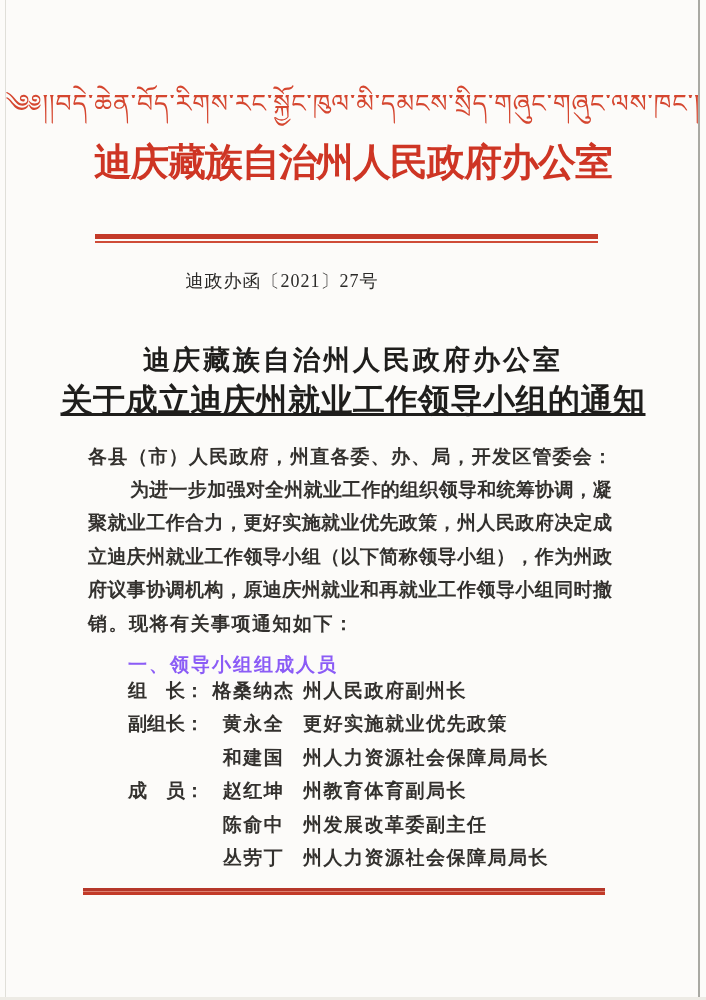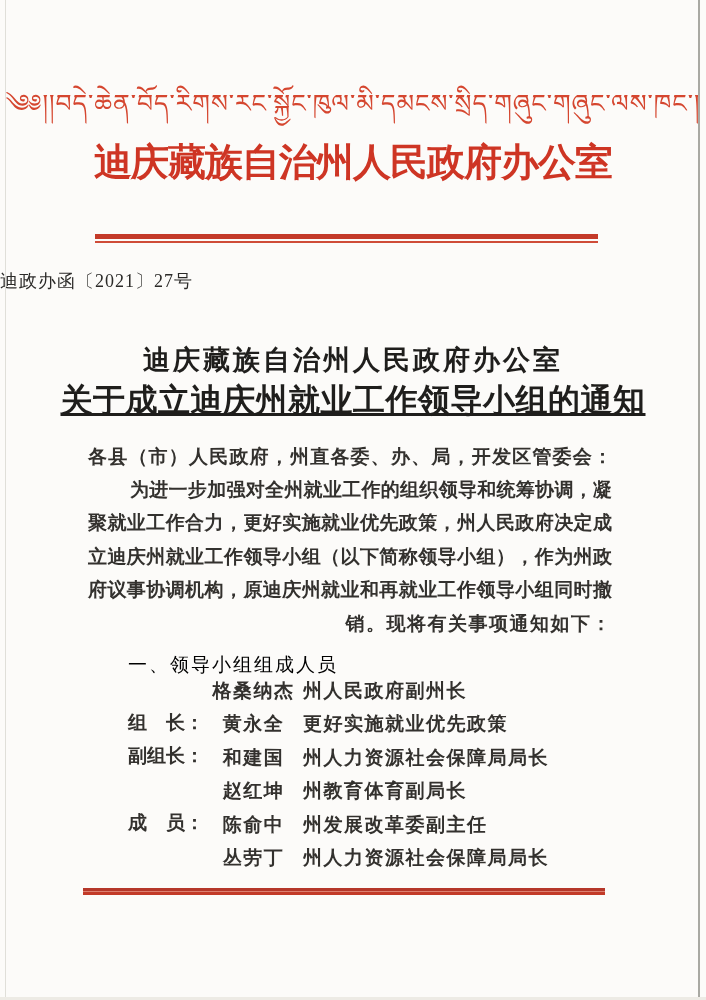--- a/index.html
+++ b/index.html
@@ -30,21 +30,21 @@
     letter-spacing:-1px;
     color:#ce3524;
   }
   .rule-top{
     position:absolute;left:95px;top:234px;width:503px;height:2px;
     border-top:5px solid #c43a29;
     border-bottom:2px solid #cf4c38;
   }
   .docnum{
     position:absolute;left:0;top:268px;width:564px;
-    text-align:left;
+    text-align:center;
     font-size:18px;line-height:26px;
     letter-spacing:1px;
     color:#2b2a28;
   }
   .doc-title{
     position:absolute;left:0;top:341px;width:706px;
     text-align:center;
     font-weight:bold;
     color:#1f1e1c;
   }
@@ -53,34 +53,34 @@
 
   .bodytext{font-size:19px;line-height:33.4px;font-weight:bold;}
   .jline{text-align:justify;text-align-last:justify;}
   .salutation{
     position:absolute;left:88px;top:440px;width:524px;
   }
   .para{
     position:absolute;left:88px;top:473px;width:524px;
   }
   .para .indent{padding-left:42px;}
-  .para .lastline{letter-spacing:1.5px;text-align:right;}
+  .para .lastline{letter-spacing:1.5px;}
   .heading{
     position:absolute;left:128px;top:648px;width:520px;
     font-family:"Liberation Sans","DejaVu Sans",sans-serif;
     font-size:19px;line-height:33.4px;
-    font-weight:normal;
+    font-weight:bold;
     letter-spacing:2px;
-    color:#000000;
+    color:#8b5cf6;
   }
   .members{
     position:absolute;left:128px;top:674px;width:540px;
   }
   .mrow{display:flex;height:33.4px;line-height:33.4px;}
-  .role{width:76px;white-space:pre;letter-spacing:0;margin-top:32px;}
+  .role{width:76px;white-space:pre;letter-spacing:0;}
   .mname{width:99px;letter-spacing:1.5px;white-space:pre;text-align:center;}
   .mtitle{flex:1;letter-spacing:1.5px;white-space:pre;}
   .rule-bottom{
     position:absolute;left:83px;top:888px;width:522px;height:7px;
     background:linear-gradient(#b5372a 0 3px,#dd8070 3px 4px,#c23a28 4px 7px);
   }
 </style>
 </head>
 <body>
 

